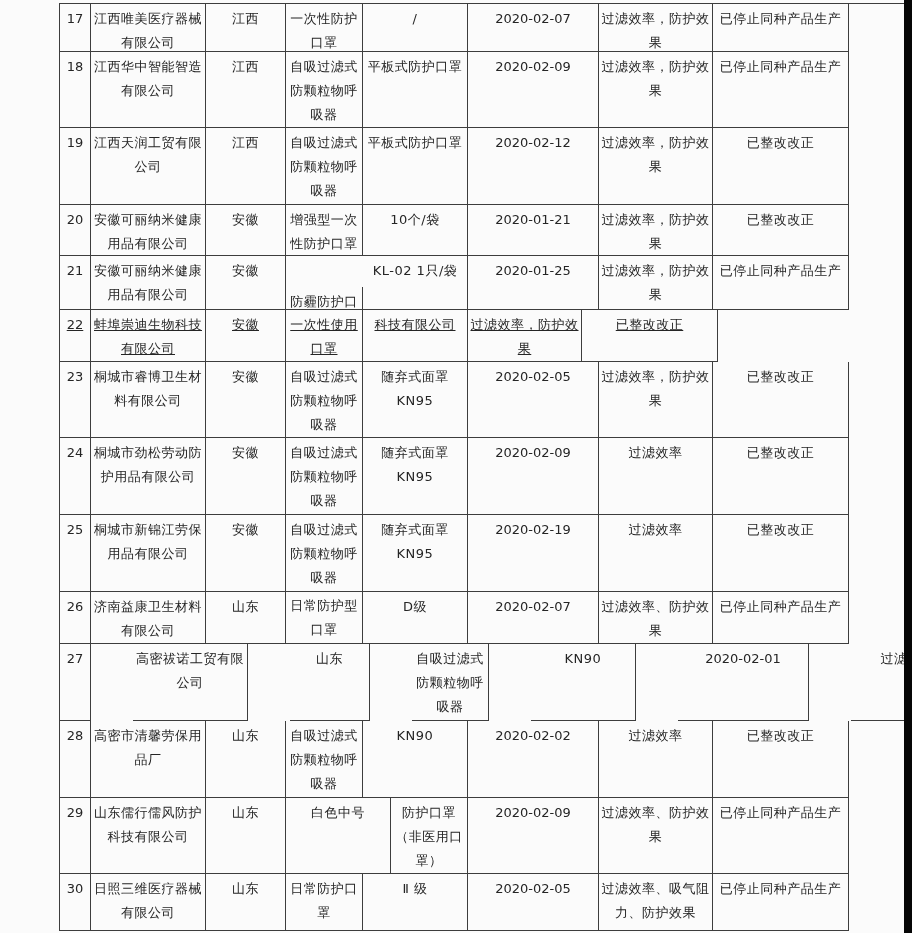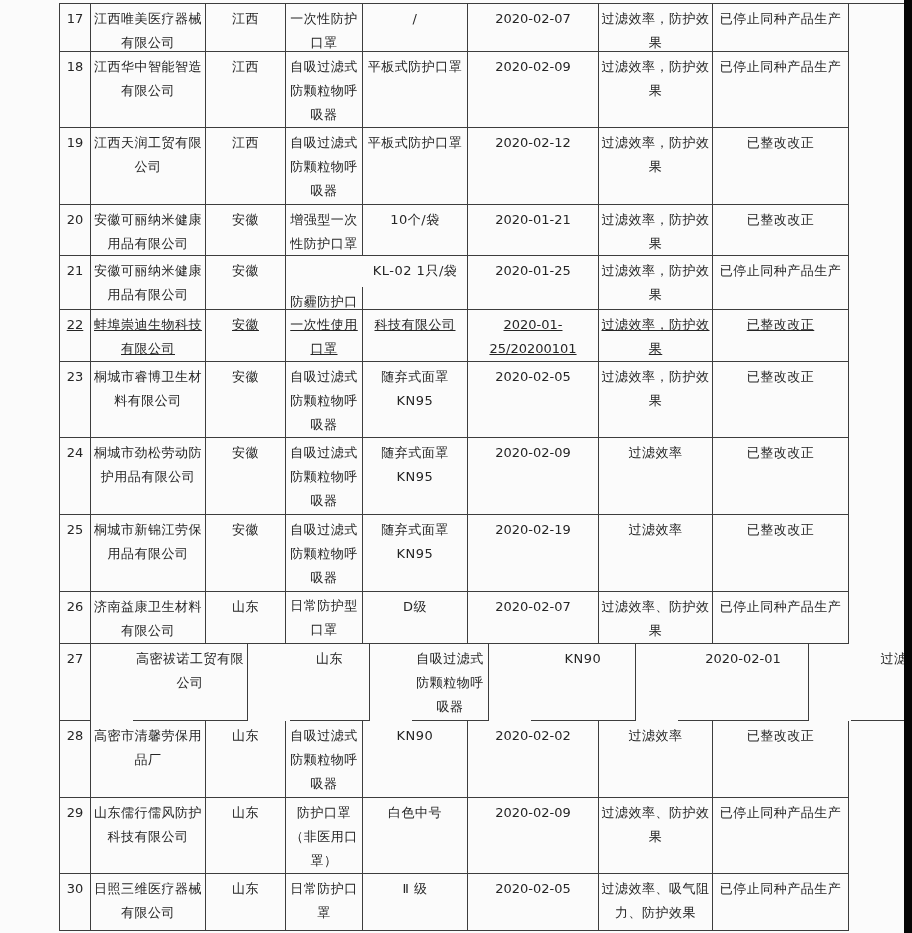--- a/index.html
+++ b/index.html
@@ -102,22 +102,20 @@
         <div class="cell col-action" style="width: 136px; border-color: rgb(61, 61, 61);">已停止同种产品生产</div>
       </div>
       <div class="row" style="height: 52px; text-decoration: underline;">
         <div class="cell col-index" style="width: 31px; border-color: rgb(61, 61, 61);">22</div>
         <div class="cell col-company" style="width: 115px; border-color: rgb(61, 61, 61);">蚌埠崇迪生物科技
 有限公司</div>
         <div class="cell col-province" style="width: 80px; border-color: rgb(61, 61, 61);">安徽</div>
         <div class="cell col-product" style="width: 77px; border-color: rgb(61, 61, 61);">一次性使用
 口罩</div>
         <div class="cell col-spec" style="width: 105px; border-color: rgb(61, 61, 61);">科技有限公司</div>
-        <div class="cell col-date" style="width: 131px; border-color: rgb(61, 61, 61);">2020-01-
-25/20200101</div>
         <div class="cell col-issues" style="width: 114px; border-color: rgb(61, 61, 61);">过滤效率，防护效
 果</div>
         <div class="cell col-action" style="width: 136px; border-color: rgb(61, 61, 61);">已整改改正</div>
       </div>
       <div class="row" style="height: 76px;">
         <div class="cell col-index" style="width: 31px; border-color: rgb(61, 61, 61);">23</div>
         <div class="cell col-company" style="width: 115px; border-color: rgb(61, 61, 61);">桐城市睿博卫生材
 料有限公司</div>
         <div class="cell col-province" style="width: 80px; border-color: rgb(61, 61, 61);">安徽</div>
         <div class="cell col-product" style="width: 77px; border-color: rgb(61, 61, 61);">自吸过滤式
@@ -192,24 +190,24 @@
         <div class="cell col-spec" style="width: 105px; border-color: rgb(61, 61, 61);">KN90</div>
         <div class="cell col-date" style="width: 131px; border-color: rgb(61, 61, 61);">2020-02-02</div>
         <div class="cell col-issues" style="width: 114px; border-color: rgb(61, 61, 61);">过滤效率</div>
         <div class="cell col-action" style="width: 136px; border-color: rgb(61, 61, 61);">已整改改正</div>
       </div>
       <div class="row" style="height: 76px;">
         <div class="cell col-index" style="width: 31px; border-color: rgb(61, 61, 61);">29</div>
         <div class="cell col-company" style="width: 115px; border-color: rgb(61, 61, 61);">山东儒行儒风防护
 科技有限公司</div>
         <div class="cell col-province" style="width: 80px; border-color: rgb(61, 61, 61);">山东</div>
+        <div class="cell col-spec" style="width: 105px; border-color: rgb(61, 61, 61);">白色中号</div>
         <div class="cell col-product" style="width: 77px; border-color: rgb(61, 61, 61);">防护口罩
 （非医用口
 罩）</div>
-        <div class="cell col-spec" style="width: 105px; border-color: rgb(61, 61, 61);">白色中号</div>
         <div class="cell col-date" style="width: 131px; border-color: rgb(61, 61, 61);">2020-02-09</div>
         <div class="cell col-issues" style="width: 114px; border-color: rgb(61, 61, 61);">过滤效率、防护效
 果</div>
         <div class="cell col-action" style="width: 136px; border-color: rgb(61, 61, 61);">已停止同种产品生产</div>
       </div>
       <div class="row" style="height: 57px;">
         <div class="cell col-index" style="width: 31px; border-color: rgb(61, 61, 61);">30</div>
         <div class="cell col-company" style="width: 115px; border-color: rgb(61, 61, 61);">日照三维医疗器械
 有限公司</div>
         <div class="cell col-province" style="width: 80px; border-color: rgb(61, 61, 61);">山东</div>

